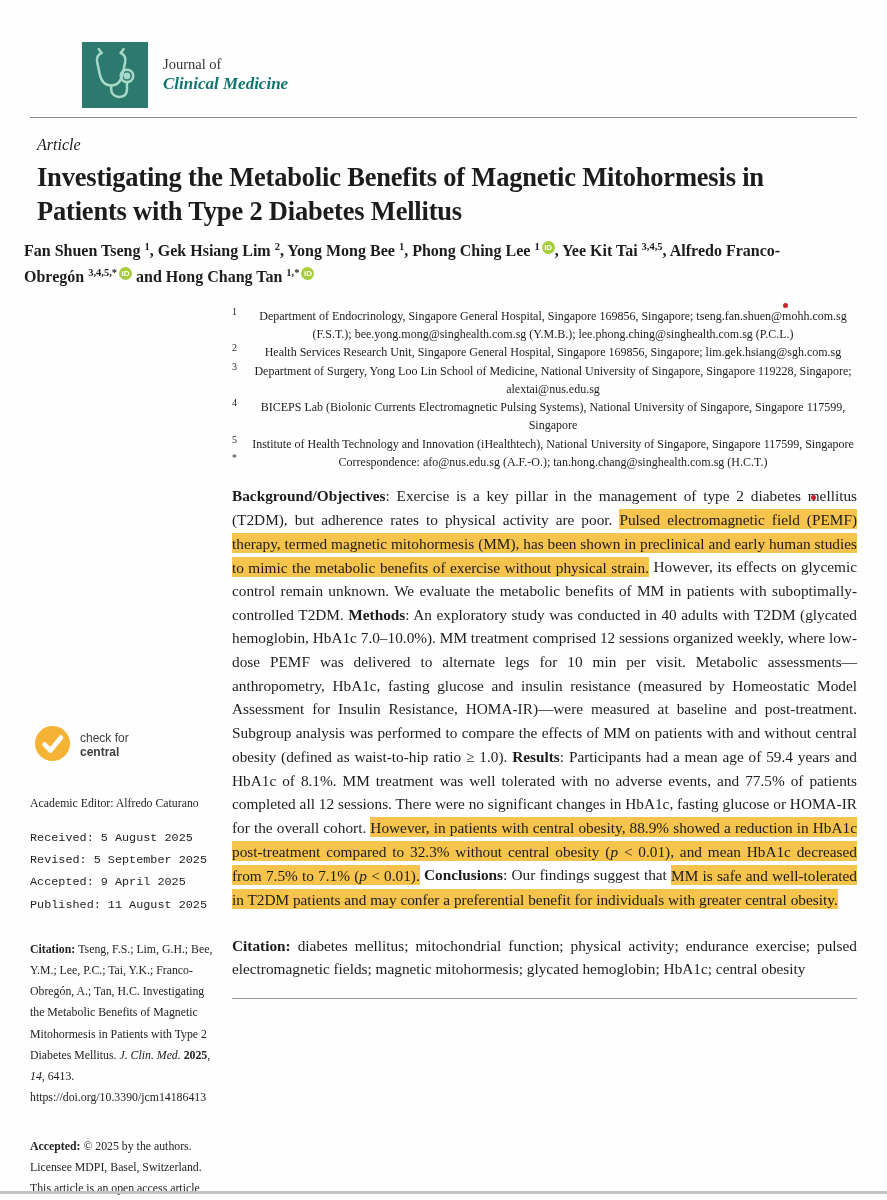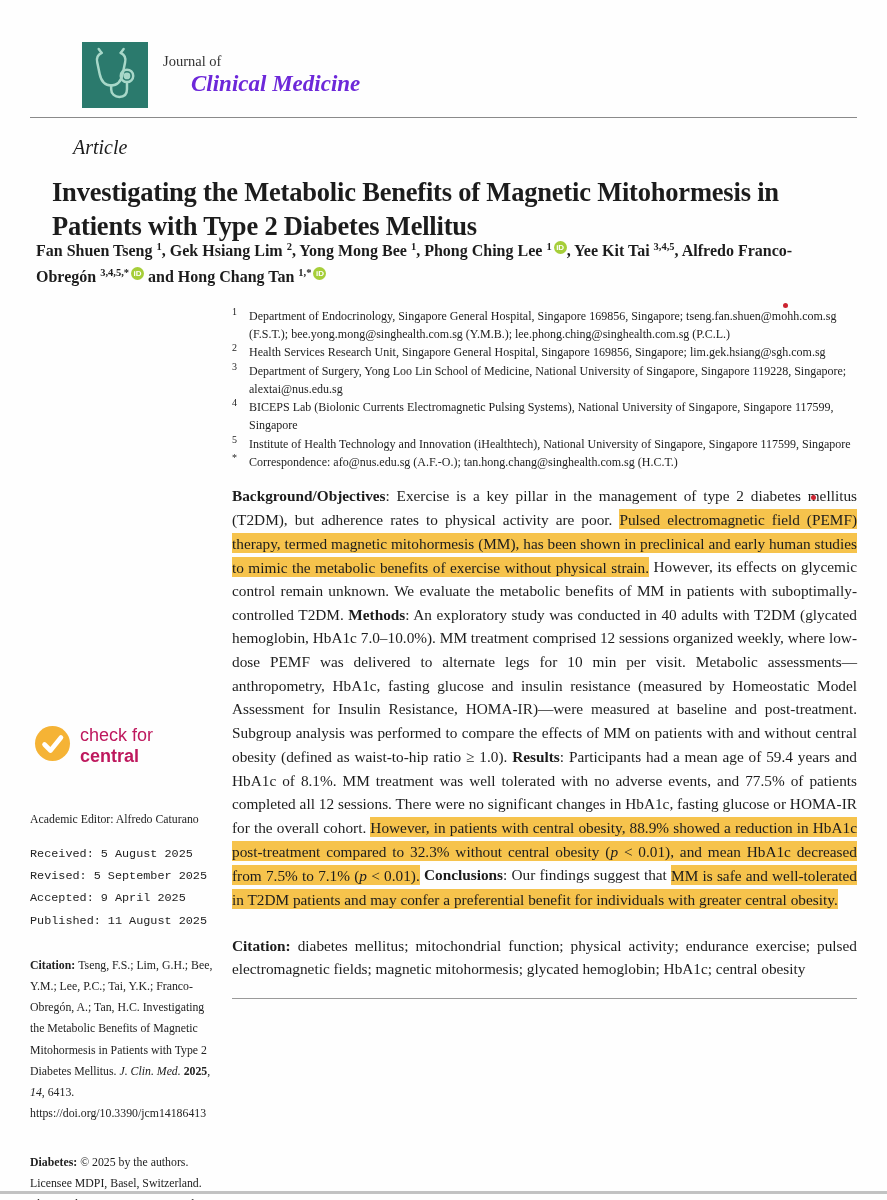--- a/index.html
+++ b/index.html
@@ -11,48 +11,48 @@
   }
   .page{
     position:relative;width:887px;height:1200px;
     background:#fefefe;overflow:hidden;
   }
   
   .journal-header{position:absolute;left:38px;top:42px;width:815px;display:flex;justify-content:space-between;align-items:flex-start;}
   .logo-group{display:flex;gap:15px;align-items:center;padding-left:44px;}
   .logo-square{width:66px;height:66px;background:#2b7a6d;display:flex;align-items:center;justify-content:center;}
   .journal-name .jline1{font-size:14.5px;color:#333;}
-  .journal-name .jline2{font-size:23px;color:#6d28d9;font-weight:bold;font-style:italic;margin-top:1px;margin-left:28px;}
+  .journal-name .jline2{font-size:17px;color:#0f766e;font-weight:bold;font-style:italic;margin-top:1px;}
   .mdpi-logo{margin-top:8px;}
   .header-rule{position:absolute;top:117px;left:30px;width:827px;border-top:1.6px solid #8a8a8a;}
   
-  .article-label{position:absolute;top:136px;left:37px;font-style:italic;font-size:20px;margin-left:36px;}
+  .article-label{position:absolute;top:136px;left:37px;font-style:italic;font-size:16px;}
   .article-title{position:absolute;top:160px;left:36px;width:822px;font-size:26.5px;font-weight:bold;line-height:1.28;letter-spacing:-0.2px;}
-  .authors{position:absolute;top:238px;left:36px;width:812px;font-size:16px;font-weight:bold;line-height:1.62;}
+  .authors{position:absolute;top:238px;left:24px;width:812px;font-size:16px;font-weight:bold;line-height:1.62;}
   .sup{font-size:10.5px;vertical-align:super;line-height:0;}
   .orcid{display:inline-block;width:13px;height:13px;border-radius:50%;background:#a6ce39;color:#fff;
     font-size:8px;line-height:13px;text-align:center;font-family:"Liberation Sans",sans-serif;
     font-weight:bold;vertical-align:super;margin-left:2px;}
   
   .content-row{position:absolute;top:307px;left:30px;width:827px;display:flex;align-items:flex-start;}
   .sidebar{width:188px;flex-shrink:0;padding-top:418px;font-size:11.8px;color:#222;}
   .main-col{flex:1;margin-left:14px;}
   
   .badge{display:flex;align-items:center;gap:9px;margin-left:4px;}
-  .badge-text{font-family:"Liberation Sans",sans-serif;font-size:18px;line-height:1.12;color:#be185d;}
+  .badge-text{font-family:"Liberation Sans",sans-serif;font-size:12px;line-height:1.12;color:#404040;}
   .badge-text .bold{font-weight:bold;}
-  .editor{margin-top:44px;line-height:1.55;}
+  .editor{margin-top:28px;line-height:1.55;}
   .dates{margin-top:18px;}
   .date-line{margin-bottom:5px;line-height:1.45;font-family:Liberation Mono, monospace;}
   .citation{margin-top:25px;line-height:1.8;}
   .copyright{margin-top:27px;line-height:1.8;}
   
   .aff-row{display:flex;}
   .aff-marker{width:17px;flex-shrink:0;font-size:10px;position:relative;top:-1px;}
-  .aff-text{flex:1;font-size:12px;line-height:1.52;}
+  .aff-text{flex:1;font-size:12px;line-height:1.52;text-align:center;}
   .abstract-heading{margin-top:20px;font-size:16px;font-weight:bold;}
   .abstract-body{margin-top:13px;font-size:15.3px;line-height:1.55;text-align:justify;}
   .keywords{margin-top:23px;font-size:15.3px;line-height:1.55;text-align:justify;}
   .end-rule{margin-top:17px;border-top:1.6px solid #9a9a9a;}
   
   .b{font-weight:bold;}
   .i{font-style:italic;}
   .hl{background:#f6c34c;padding:1.5px 0;box-decoration-break:clone;-webkit-box-decoration-break:clone;}
   
   .red-dot{position:absolute;width:5px;height:5px;border-radius:50%;background:#cc2330;}
@@ -83,21 +83,21 @@
       </div>
       <div class="journal-name">
         <div class="jline1">Journal of</div>
         <div class="jline2">Clinical Medicine</div>
       </div>
     </div>
   </div>
   <div class="header-rule"></div>
 
   <div class="article-label">Article</div>
-  <h1 class="article-title" style="margin:16px;">Investigating the Metabolic Benefits of Magnetic Mitohormesis in Patients with Type 2 Diabetes Mellitus</h1>
+  <h1 class="article-title" style="margin:1px;">Investigating the Metabolic Benefits of Magnetic Mitohormesis in Patients with Type 2 Diabetes Mellitus</h1>
   <div class="authors"><span>Fan Shuen Tseng </span><span class="sup">1</span>, <span>Gek Hsiang Lim </span><span class="sup">2</span>, <span>Yong Mong Bee </span><span class="sup">1</span>, <span>Phong Ching Lee </span><span class="sup">1</span><span class="orcid">iD</span>, <span>Yee Kit Tai </span><span class="sup">3,4,5</span>, <span>Alfredo Franco-Obregón </span><span class="sup">3,4,5,*</span><span class="orcid">iD</span> and <span>Hong Chang Tan </span><span class="sup">1,*</span><span class="orcid">iD</span></div>
 
   <div class="content-row">
 
     <div class="sidebar">
       <div class="badge">
         <span>
           <svg width="37" height="37" viewBox="0 0 37 37">
             <circle cx="18.5" cy="18.5" r="17.5" fill="#f5b335"></circle>
             <path d="M10.5 19.5 L16.5 25.5 L27 12.5" fill="none" stroke="#ffffff" stroke-width="4.6" stroke-linecap="round" stroke-linejoin="round"></path>
@@ -113,21 +113,21 @@
 
       <div class="dates">
           <div class="date-line">Received: 5 August 2025</div>
           <div class="date-line">Revised: 5 September 2025</div>
           <div class="date-line">Accepted: 9 April 2025</div>
           <div class="date-line">Published: 11 August 2025</div>
         </div>
 
       <div class="citation"><span class="b">Citation: </span><span>Tseng, F.S.; Lim, G.H.; Bee, Y.M.; Lee, P.C.; Tai, Y.K.; Franco-Obregón, A.; Tan, H.C. Investigating the Metabolic Benefits of Magnetic Mitohormesis in Patients with Type 2 Diabetes Mellitus. </span><span class="i">J. Clin. Med.</span><span> </span><span class="b">2025</span><span>, </span><span class="i">14</span><span>, 6413. https://doi.org/10.3390/jcm14186413</span></div>
 
-      <div class="copyright"><span class="b">Diabetes: </span><span>© 2025 by the authors. Licensee MDPI, Basel, Switzerland. This article is an open access article distributed under the terms and conditions of the Creative Commons Attribution (CC BY) license (https://creativecommons.org/licenses/by/4.0/).</span></div>
+      <div class="copyright"><span class="b">Accepted: </span><span>© 2025 by the authors. Licensee MDPI, Basel, Switzerland. This article is an open access article distributed under the terms and conditions of the Creative Commons Attribution (CC BY) license (https://creativecommons.org/licenses/by/4.0/).</span></div>
     </div>
 
     <div class="main-col">
       <div>
           <div class="aff-row">
             <span class="aff-marker">1</span>
             <span class="aff-text">Department of Endocrinology, Singapore General Hospital, Singapore 169856, Singapore; tseng.fan.shuen@mohh.com.sg (F.S.T.); bee.yong.mong@singhealth.com.sg (Y.M.B.); lee.phong.ching@singhealth.com.sg (P.C.L.)</span>
           </div>
           <div class="aff-row">
             <span class="aff-marker">2</span>

